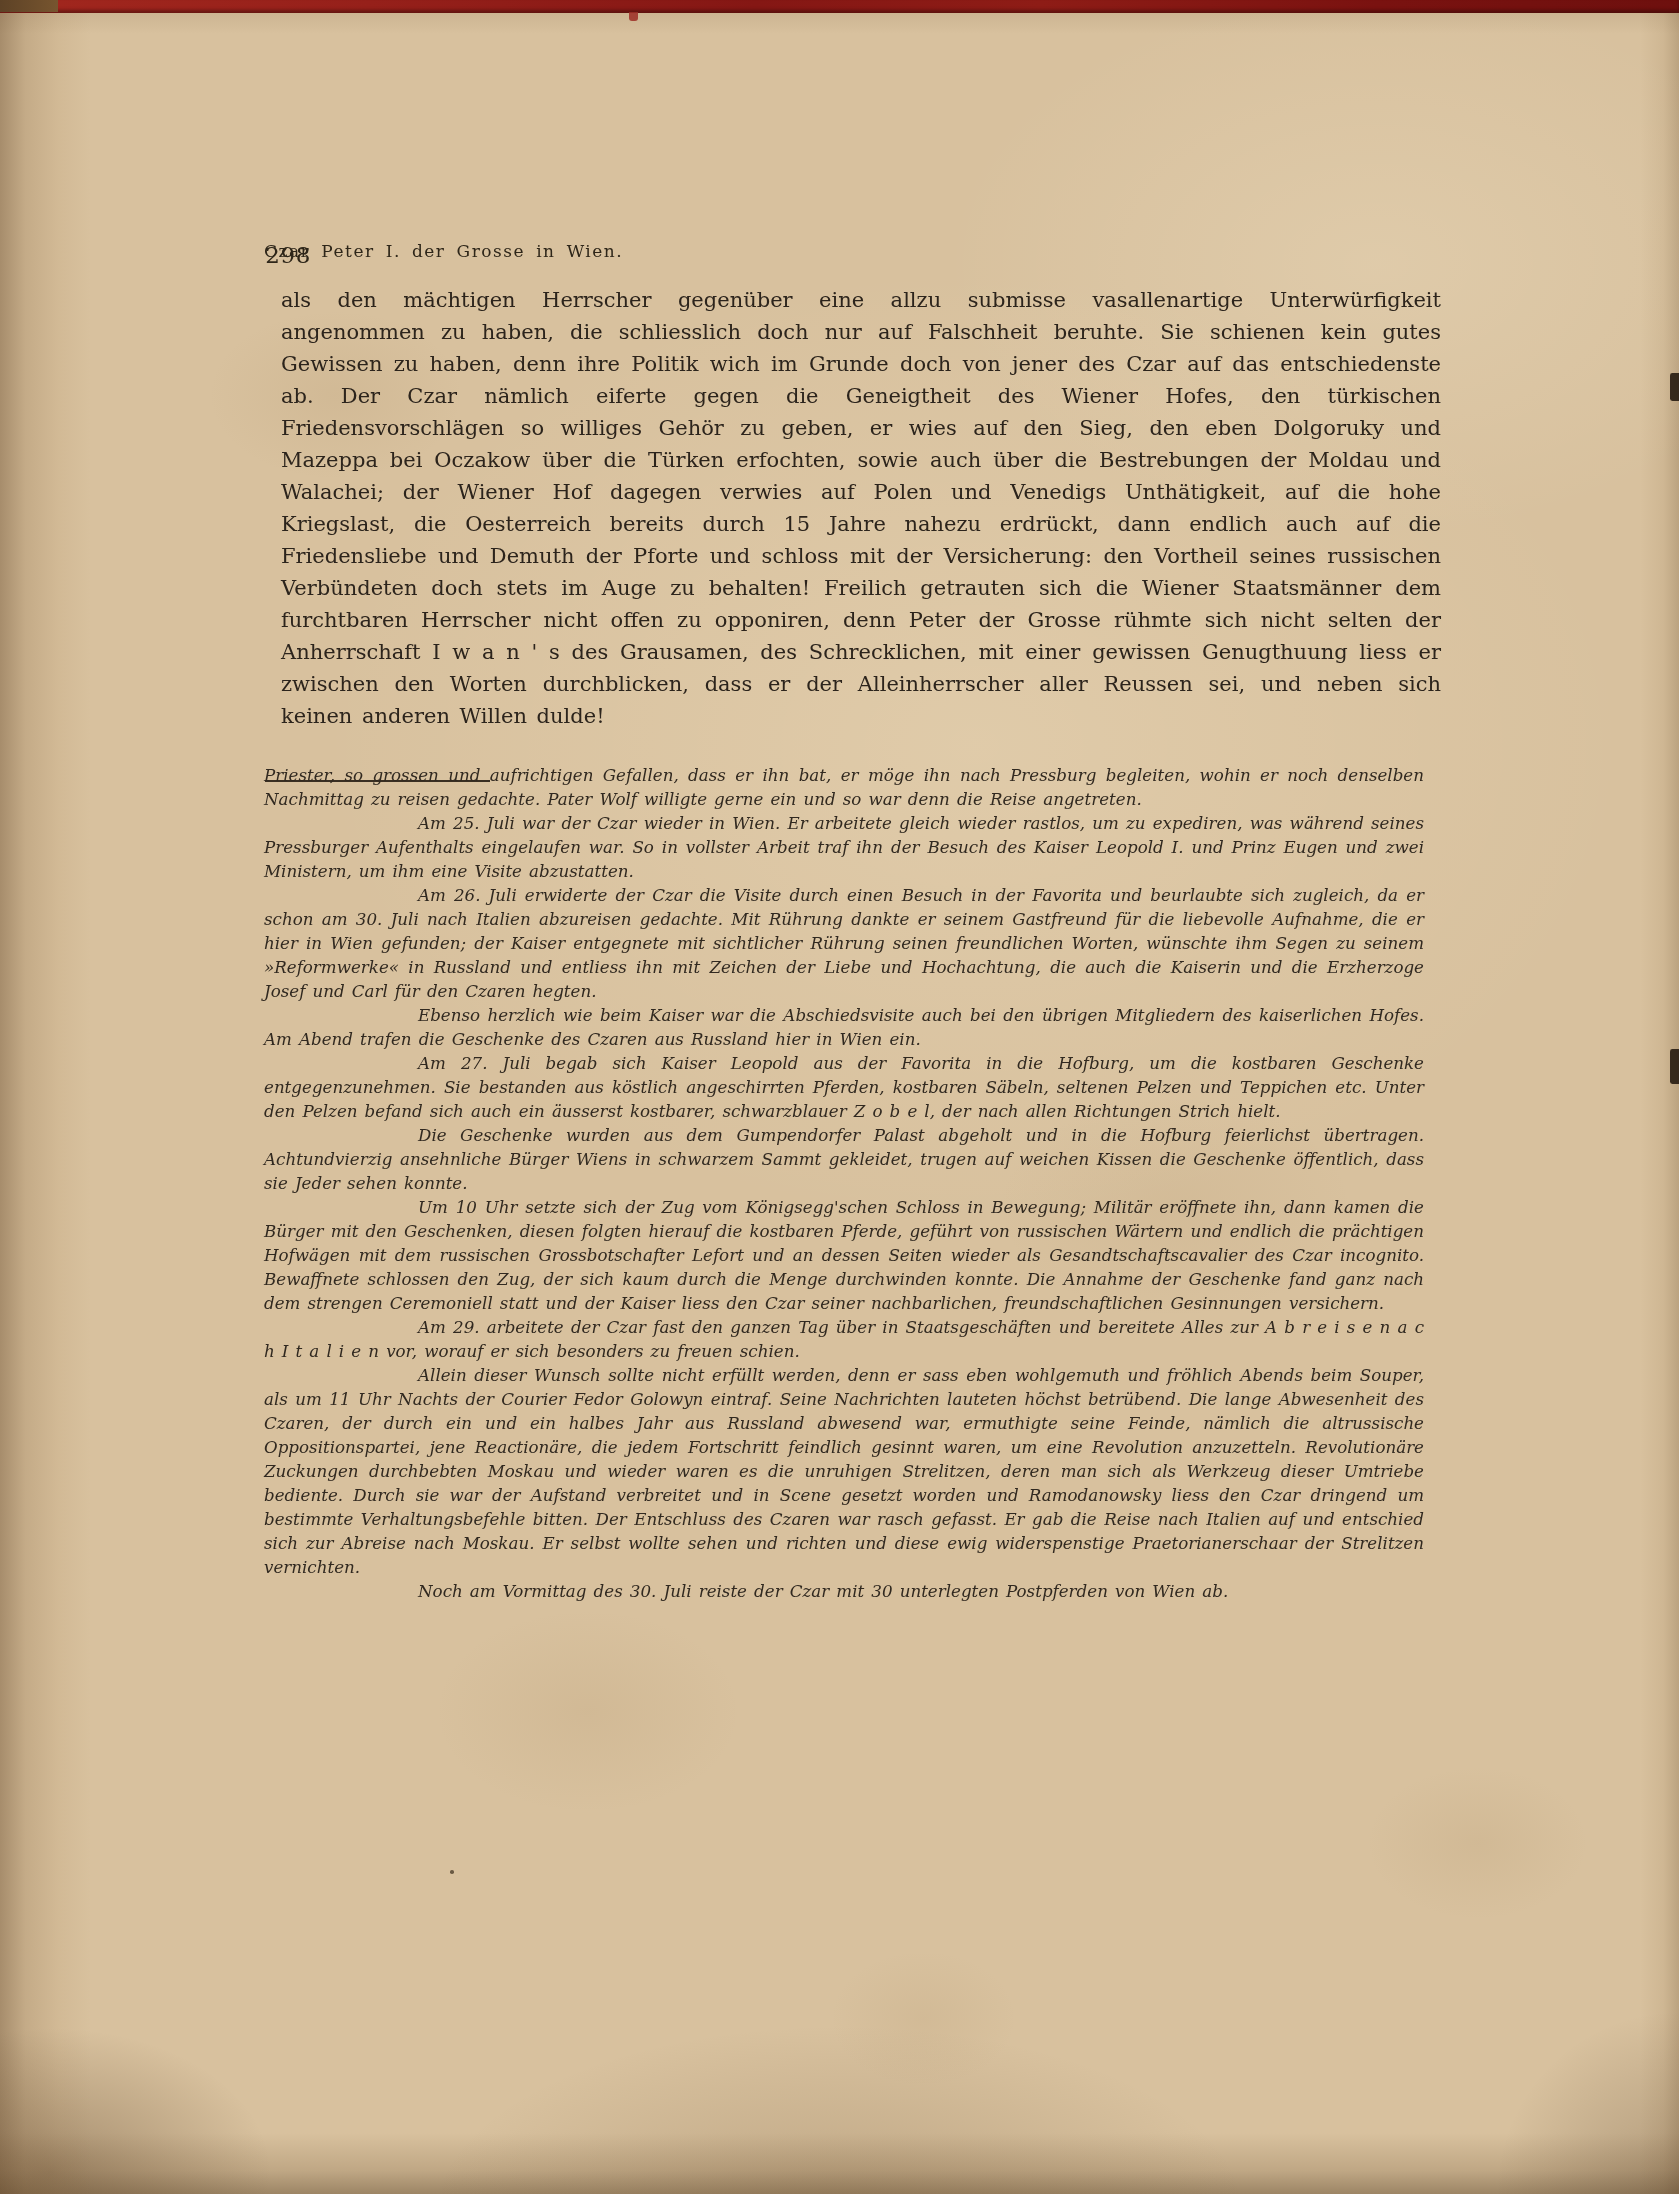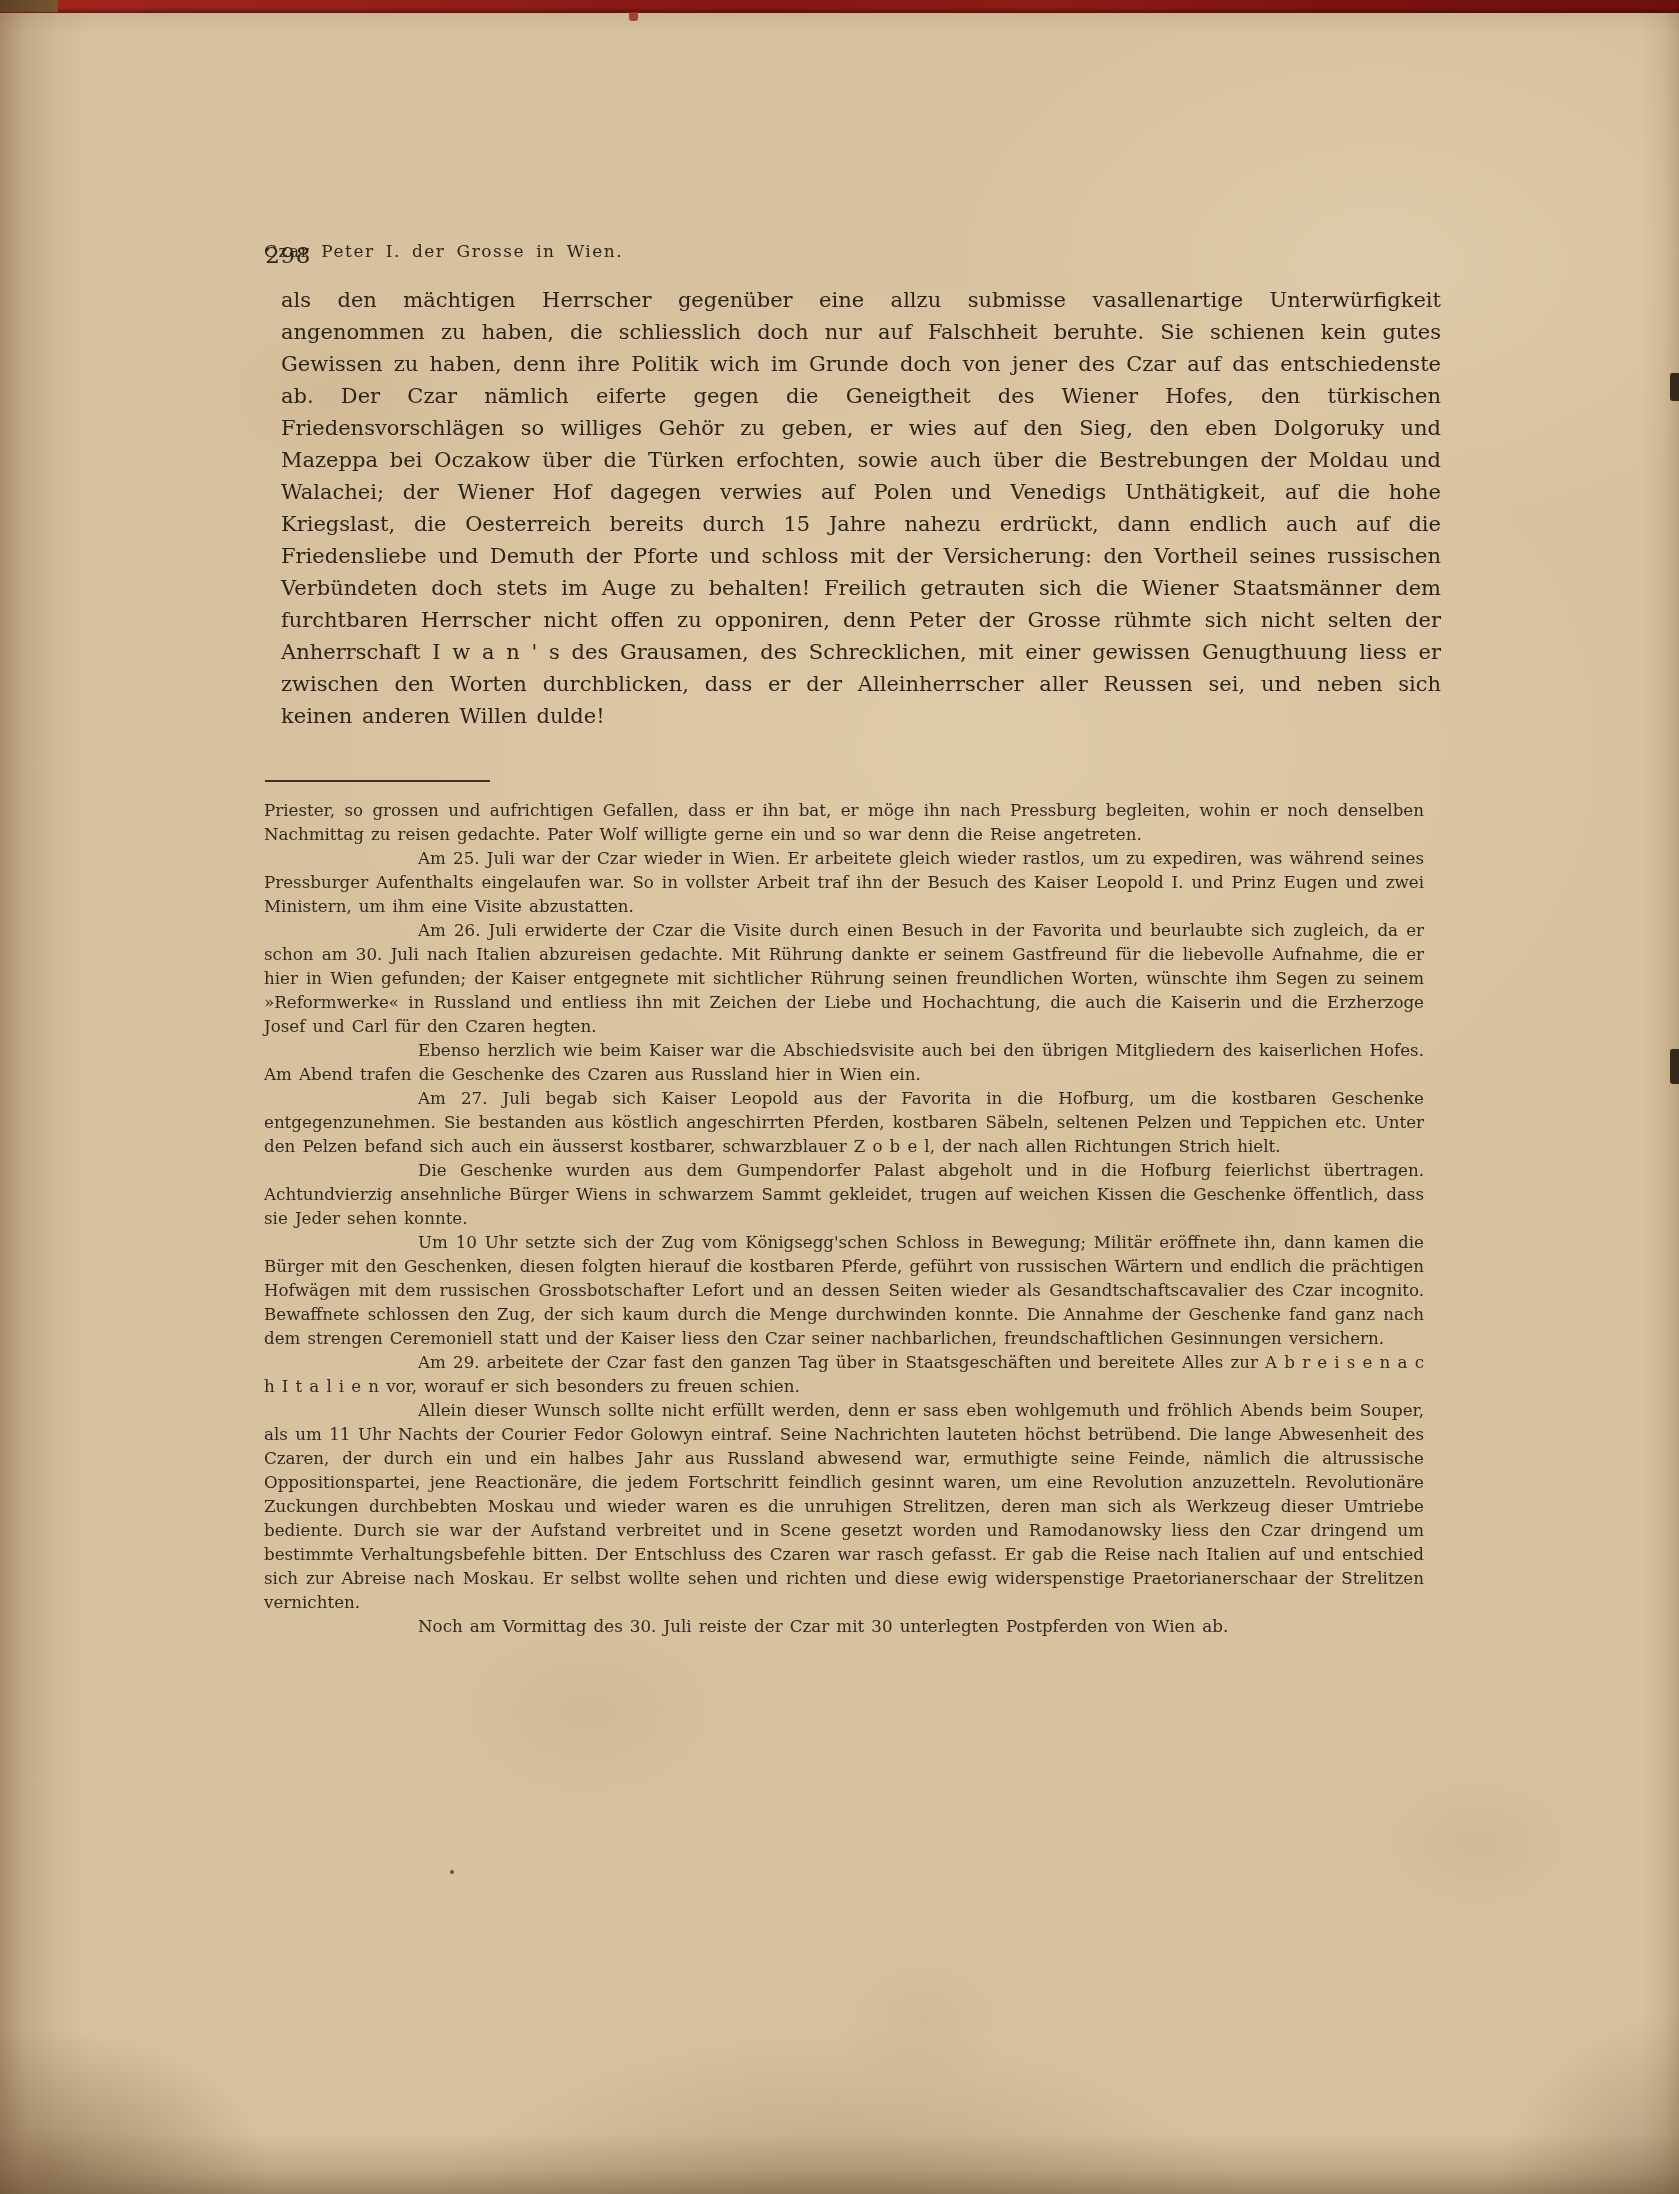--- a/index.html
+++ b/index.html
@@ -116,24 +116,25 @@
     position: absolute;
     top: 780px;
     left: 265px;
     width: 225px;
     height: 1.8px;
     background: #3a2f22;
   }
 
   .footnote {
     position: absolute;
-    top: 798px;
+    top: 763px;
     left: 264px;
     width: 1160px;
     color: #312920;
+    font-style: italic;
   }
   .fp {
     margin: 0;
     font-size: 16.7px;
     line-height: 24px;
     text-align: justify;
     word-spacing: 1.8px;
   }
   .fp.indent { text-indent: 154px; }
 

